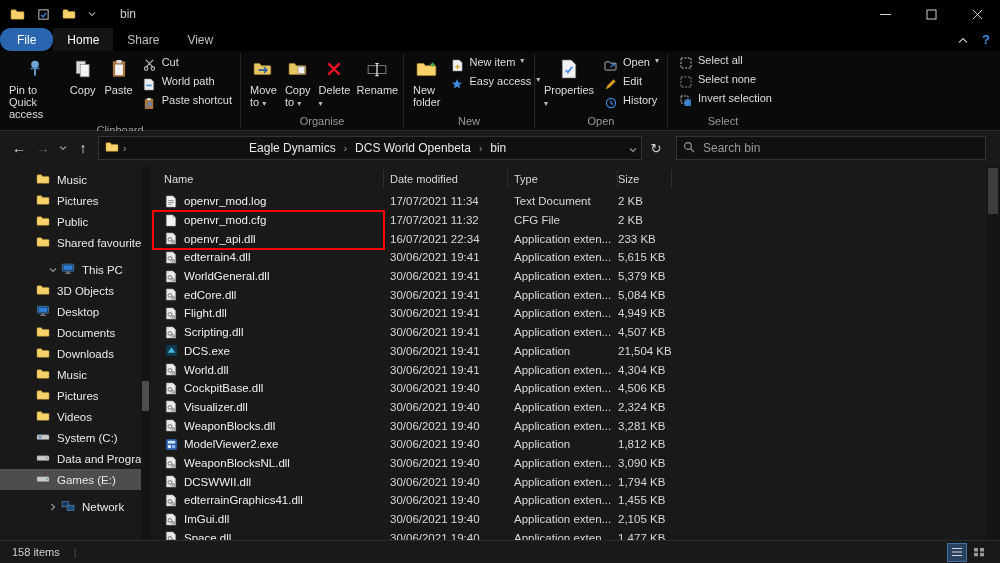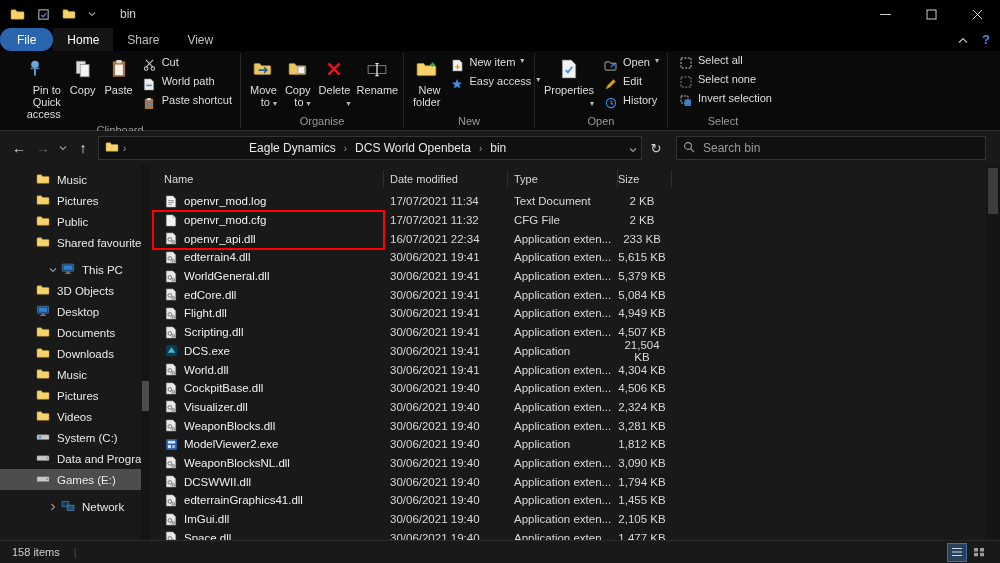--- a/index.html
+++ b/index.html
@@ -23,21 +23,21 @@
   .tab-active { background:#141414; color:#fff; }
   .tabrow-right { margin-left:auto; display:flex; align-items:center; gap:14px; padding-right:10px; }
   .help-q { color:#3f8ee8; font-weight:bold; font-size:13px; }
 
   
   .ribbon { position:absolute; left:0; top:51px; right:0; height:80px; background:#0a0a0a; border-bottom:1px solid #2b2b2b; display:flex; align-items:stretch; }
   .rgroup { display:flex; flex-direction:column; }
   .g-content { flex:1; display:flex; align-items:flex-start; padding:3px 4px 0 6px; gap:2px; }
   .g-label { text-align:center; font-size:11px; color:#9a9a9a; padding:1px 0 3px 0; }
   .gsep { width:1px; background:#262626; margin:2px 0; }
-  .btn-lg { display:flex; flex-direction:column; align-items:center; gap:3px; padding:3px 3px; font-size:11px; line-height:12px; text-align:right; color:#dedede; }
+  .btn-lg { display:flex; flex-direction:column; align-items:center; gap:3px; padding:3px 3px; font-size:11px; line-height:12px; text-align:left; color:#dedede; }
   .btn-lg .ric { height:24px; display:flex; align-items:center; }
   .smallcol { display:flex; flex-direction:column; gap:1px; padding-top:2px; }
   .btn-sm { display:flex; gap:5px; font-size:11px; color:#dedede; height:18px; padding:0 4px; white-space:nowrap; }
   .ric-s { width:15px; display:flex; align-items:center; justify-content:center; }
   .dd { font-size:8px; color:#bdbdbd; }
 
   
   .addressrow { position:absolute; left:0; top:131px; right:0; height:34px; background:#191919; display:flex; align-items:center; }
   .navbtns { display:flex; align-items:center; gap:2px; padding:0 4px 0 8px; }
   .navbtn { width:22px; height:22px; display:flex; align-items:center; justify-content:center; font-size:14px; color:#e0e0e0; }
@@ -66,21 +66,21 @@
   .side-thumb { position:absolute; left:1px; right:1px; top:216px; height:30px; background:#4d4d4d; }
 
   .flist { flex:1; position:relative; overflow:hidden; }
   .fl-head { display:flex; height:27px; align-items:center; font-size:11px; color:#dcdcdc; }
   .fl-head .hc { border-right:1px solid #2e2e2e; height:18px; display:flex; align-items:center; }
   .frow { display:flex; height:18.7px; align-items:center; font-size:11.5px; }
   .c-name { width:234px; padding-left:14px; display:flex; align-items:center; gap:6px; overflow:hidden; }
   .c-name .fname { white-space:nowrap; overflow:hidden; color:#f0f0f0; }
   .c-date { width:124px; padding-left:6px; color:#d8d8d8; }
   .c-type { width:110px; padding-left:6px; color:#d8d8d8; }
-  .c-size { width:54px; text-align:center; padding-right:6px; color:#d8d8d8; }
+  .c-size { width:54px; text-align:left; color:#d8d8d8; }
   .fi { width:14px; display:flex; align-items:center; justify-content:center; flex:none; }
   .rows { position:absolute; left:0; top:27px; right:15px; bottom:0; overflow:hidden; }
   .annotation { position:absolute; left:2px; top:45px; width:233px; height:40px; border:2px solid #ff0000; pointer-events:none; }
   .vscroll { position:absolute; right:0; top:0; bottom:0; width:14px; background:#151515; }
   .vthumb { position:absolute; left:2px; right:2px; top:3px; height:46px; background:#3d3d3d; }
 
   
   .statusbar { position:absolute; left:0; bottom:0; right:0; height:23px; background:#191919; border-top:1px solid #2b2b2b; display:flex; align-items:center; font-size:11px; color:#d0d0d0; padding:0 12px; }
   .sb-sep { color:#4a4a4a; margin-left:14px; }
   .sb-right { margin-left:auto; display:flex; gap:4px; }

